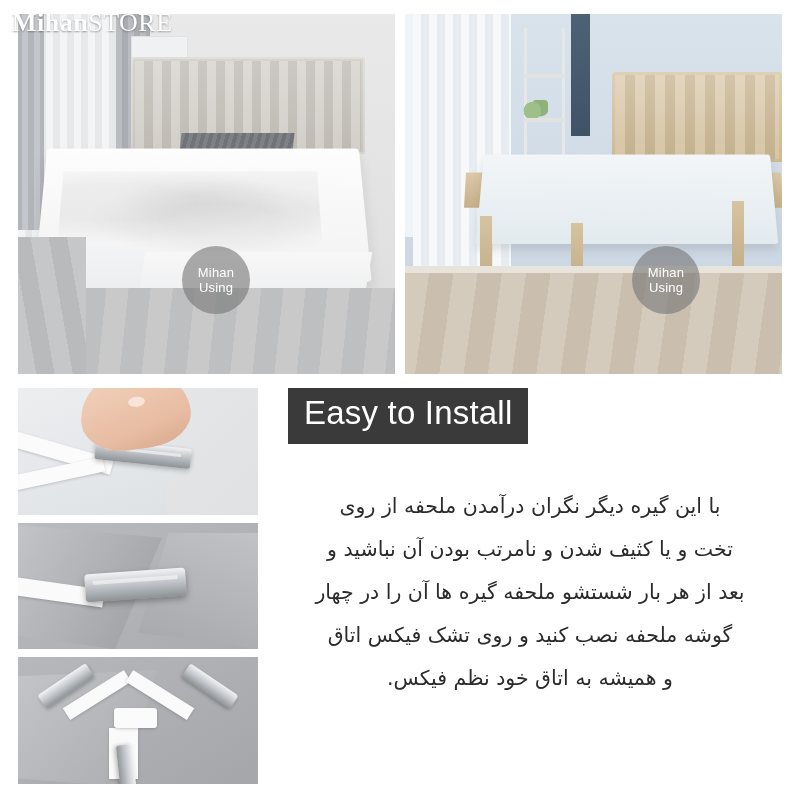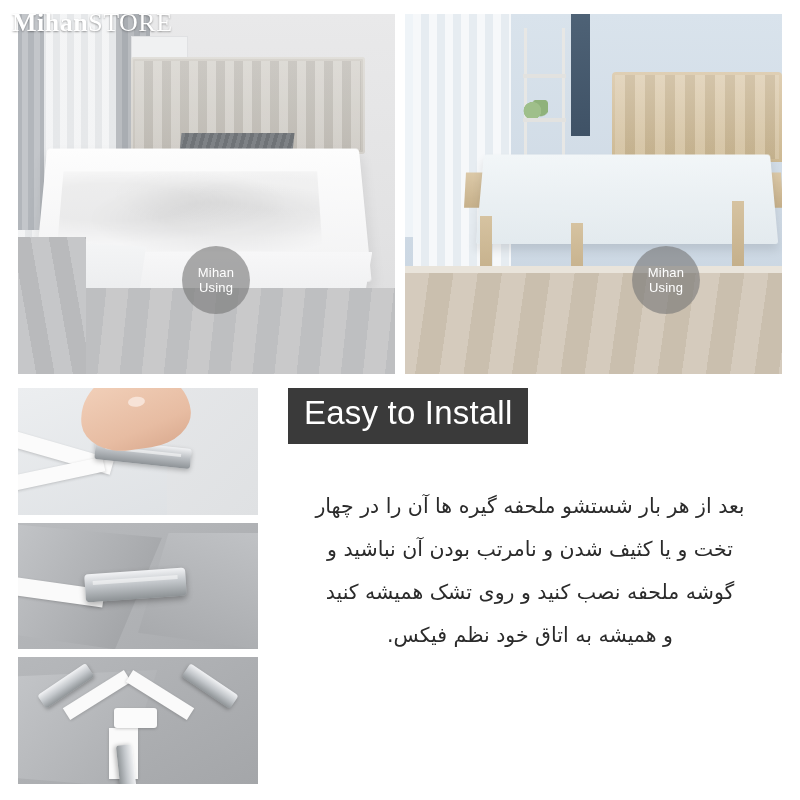--- a/index.html
+++ b/index.html
@@ -478,20 +478,21 @@
         <div class="t3-clip t3-c3"></div>
       </div>
     </div>
 
     <div class="textcol">
       <div class="title-wrap">
         <h1>Easy to Install</h1>
       </div>
 
       <div class="body-text">
+        <p>با این گیره دیگر نگران درآمدن ملحفه از روی</p>
+        <p>تخت و یا کثیف شدن و نامرتب بودن آن نباشید و</p>
         <p>بعد از هر بار شستشو ملحفه گیره ها آن را در چهار</p>
-        <p>تخت و یا کثیف شدن و نامرتب بودن آن نباشید و</p>
-        <p>گوشه ملحفه نصب کنید و روی تشک همیشه کنید</p>
+        <p>گوشه ملحفه نصب کنید و روی تشک فیکس اتاق</p>
         <p>و همیشه به اتاق خود نظم فیکس.</p>
       </div>
     </div>
   </div>
 </div>
 
 </body></html>

